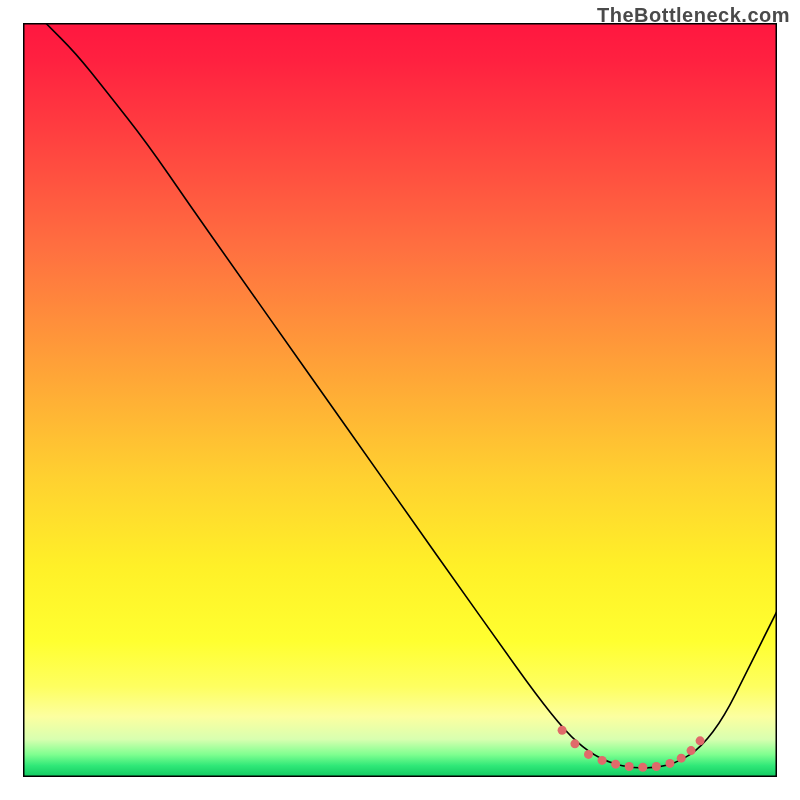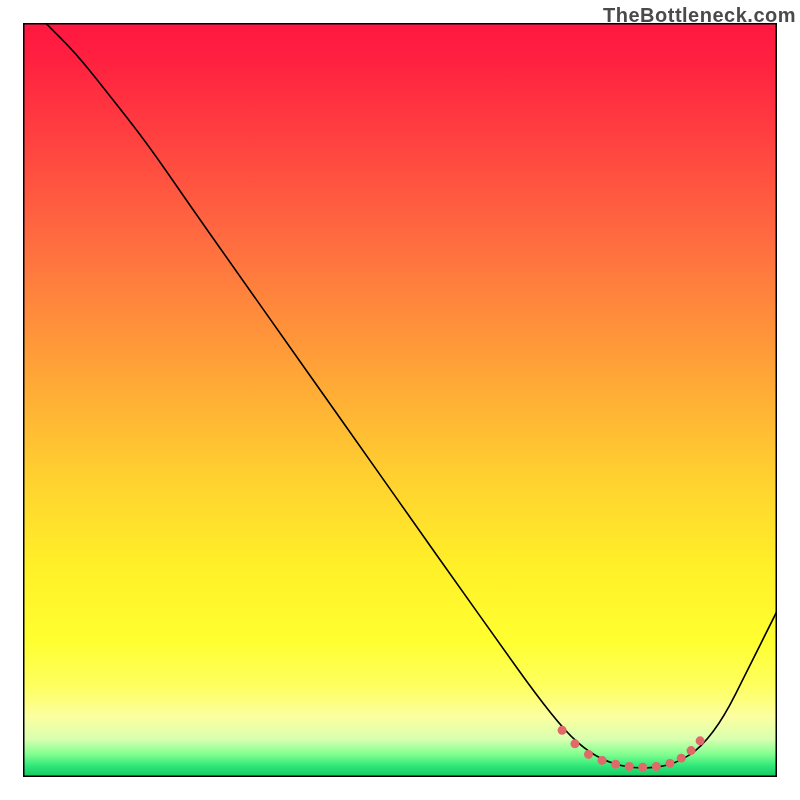--- a/index.html
+++ b/index.html
@@ -13,21 +13,21 @@
   }
   .container {
     position: relative;
     width: 800px;
     height: 800px;
     background: #ffffff;
   }
   .watermark {
     position: absolute;
     top: 4px;
-    right: 4px;
+    right: 10px;
     font-size: 20px;
     font-weight: bold;
     color: #4a4a4a;
     letter-spacing: 0.5px;
     z-index: 10;
   }
   .plot-area {
     position: absolute;
     left: 23px;
     top: 23px;

